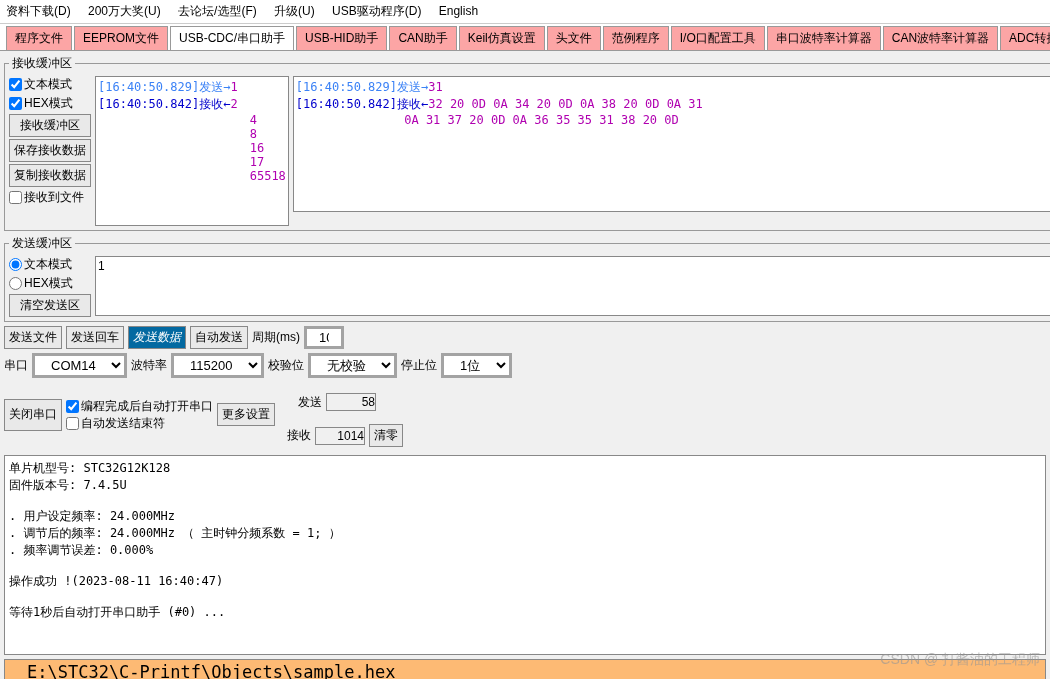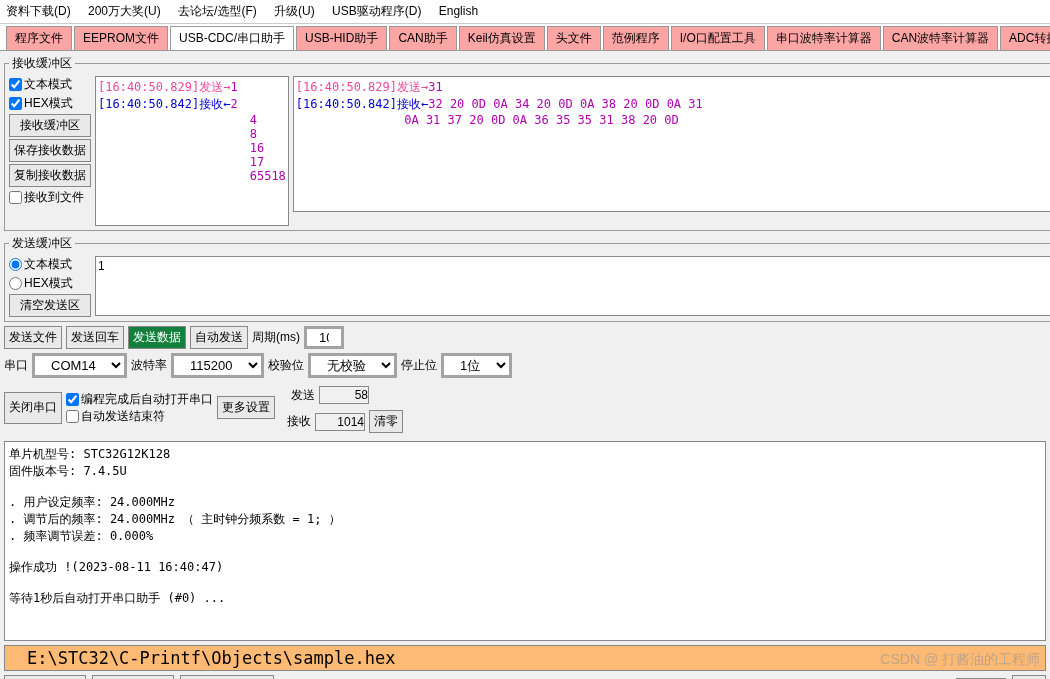--- a/index.html
+++ b/index.html
@@ -9,26 +9,26 @@
 .tabbar { background: #fff; padding: 2px 6px 0 6px; border-bottom: 1px solid #999; display: flex; flex-wrap: nowrap; overflow: hidden; }
 .tab { padding: 3px 8px; border: 1px solid #999; border-bottom: none; margin-right: 2px; background: #fca5a5; font-size: 12px; white-space: nowrap; cursor: pointer; }
 .tab.active { background: #fff; border-bottom: 1px solid #fff; margin-bottom: -1px; }
 .main { display: flex; background: #f0f0f0; padding: 4px; gap: 4px; }
 .left-col { flex: 1; }
 fieldset { border: 1px solid #999; padding: 4px; margin-bottom: 4px; background: #f0f0f0; }
 legend { font-size: 12px; padding: 0 3px; }
 .rx-area { display: flex; gap: 4px; height: 150px; }
 .rx-ctrl { width: 82px; display: flex; flex-direction: column; gap: 2px; }
 .btn { background: #e9e9e9; border: 1px solid #888; padding: 2px 4px; font-size: 12px; cursor: pointer; text-align: center; font-family: inherit; }
-.btn.sel { background: #15803d; color: #fff; }
+.btn.sel { background: #0369a1; color: #fff; font-style: italic; }
 .chk { display: flex; align-items: center; gap: 2px; font-size: 12px; }
 .chk input { margin: 0; }
 .rx-panes { flex: 1; display: flex; gap: 4px; }
 .log { background: #fff; border: 1px solid #888; flex: 1; overflow: auto; font-family: "Consolas", monospace; font-size: 12px; padding: 2px; white-space: pre; }
-.log .send-ts { color: #ec4899; }
+.log .send-ts { color: #3b82f6; }
 .log .recv-ts { color: #00c; }
 .log .recv-txt { color: #b000b0; }
 .tx-area { display: flex; gap: 4px; }
 .tx-ctrl { width: 82px; display: flex; flex-direction: column; gap: 2px; }
 .tx-input { flex: 1; height: 60px; border: 1px solid #888; background: #fff; padding: 2px; font-family: inherit; font-size: 12px; resize: none; }
 .row { display: flex; align-items: center; gap: 4px; margin-bottom: 4px; flex-wrap: wrap; }
 .row label { font-size: 12px; }
 select, input[type=text] { border: 3px solid #a3a3a3; font-size: 13px; padding: 1px 12px; font-family: inherit; background: #fff; }
 .inp-sm { width: 40px; }
 .stat-box { border: 1px solid #888; padding: 1px 0; min-width: 50px; text-align: right; background: #f0f0f0; display: inline-block; }
@@ -146,21 +146,21 @@
             <input type="checkbox" checked="" style="">
             <span>编程完成后自动打开串口</span>
           </label>
         <label class="chk">
             <input type="checkbox" style="">
             <span>自动发送结束符</span>
           </label>
       </div>
       <button class="btn">更多设置</button>
       <div style="display:flex;flex-direction:column;gap:2px;margin-left:8px">
-        <div class="row" style="margin:4px">
+        <div class="row" style="margin:11px">
           <label>发送</label>
           <span class="stat-box">58</span>
         </div>
         <div class="row" style="margin:0">
           <label>接收</label>
           <span class="stat-box">1014</span>
           <button class="btn">清零</button>
         </div>
       </div>
     </div>

